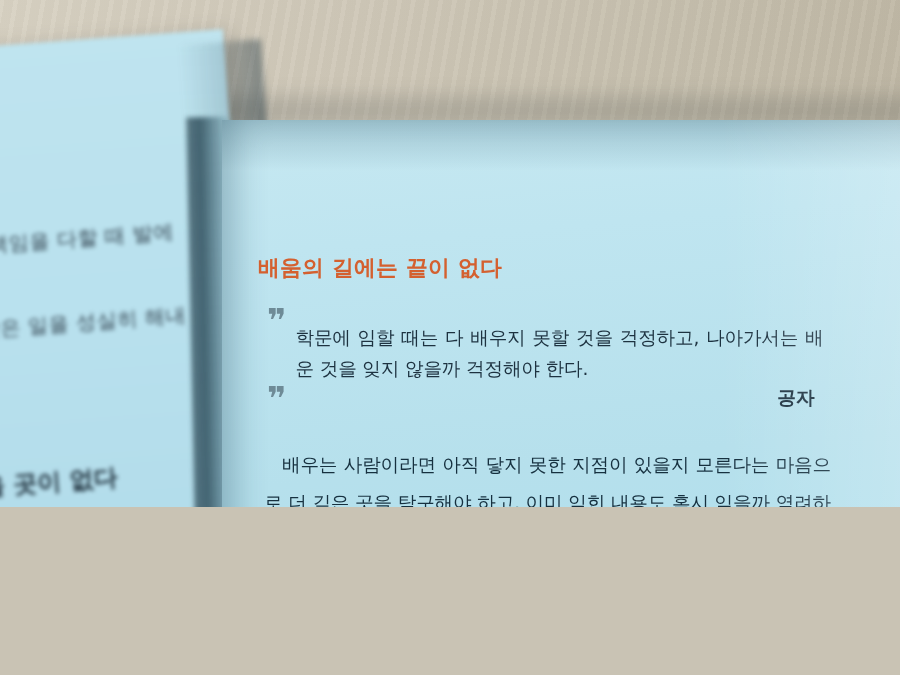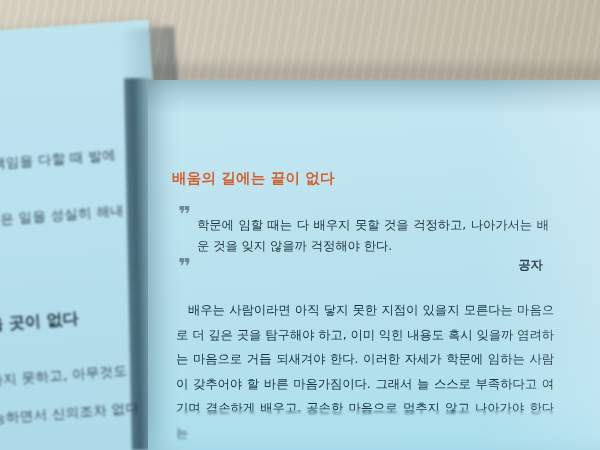--- a/index.html
+++ b/index.html
@@ -10,21 +10,21 @@
     width: 600px;
     height: 450px;
     overflow: hidden;
     font-family: "DejaVu Sans", sans-serif;
     background: #c9c3b4;
   }
 
   #scene {
     position: relative;
     width: 600px;
-    height: 450px;
+    height: 338px;
     overflow: hidden;
     
     background:
       linear-gradient(105deg, #d8d2c3 0%, #cfc8b8 35%, #c5beac 70%, #bdb5a2 100%);
   }
 
   
   .desk-grain {
     position: absolute;
     left: 0; top: 0; right: 0; bottom: 0;

